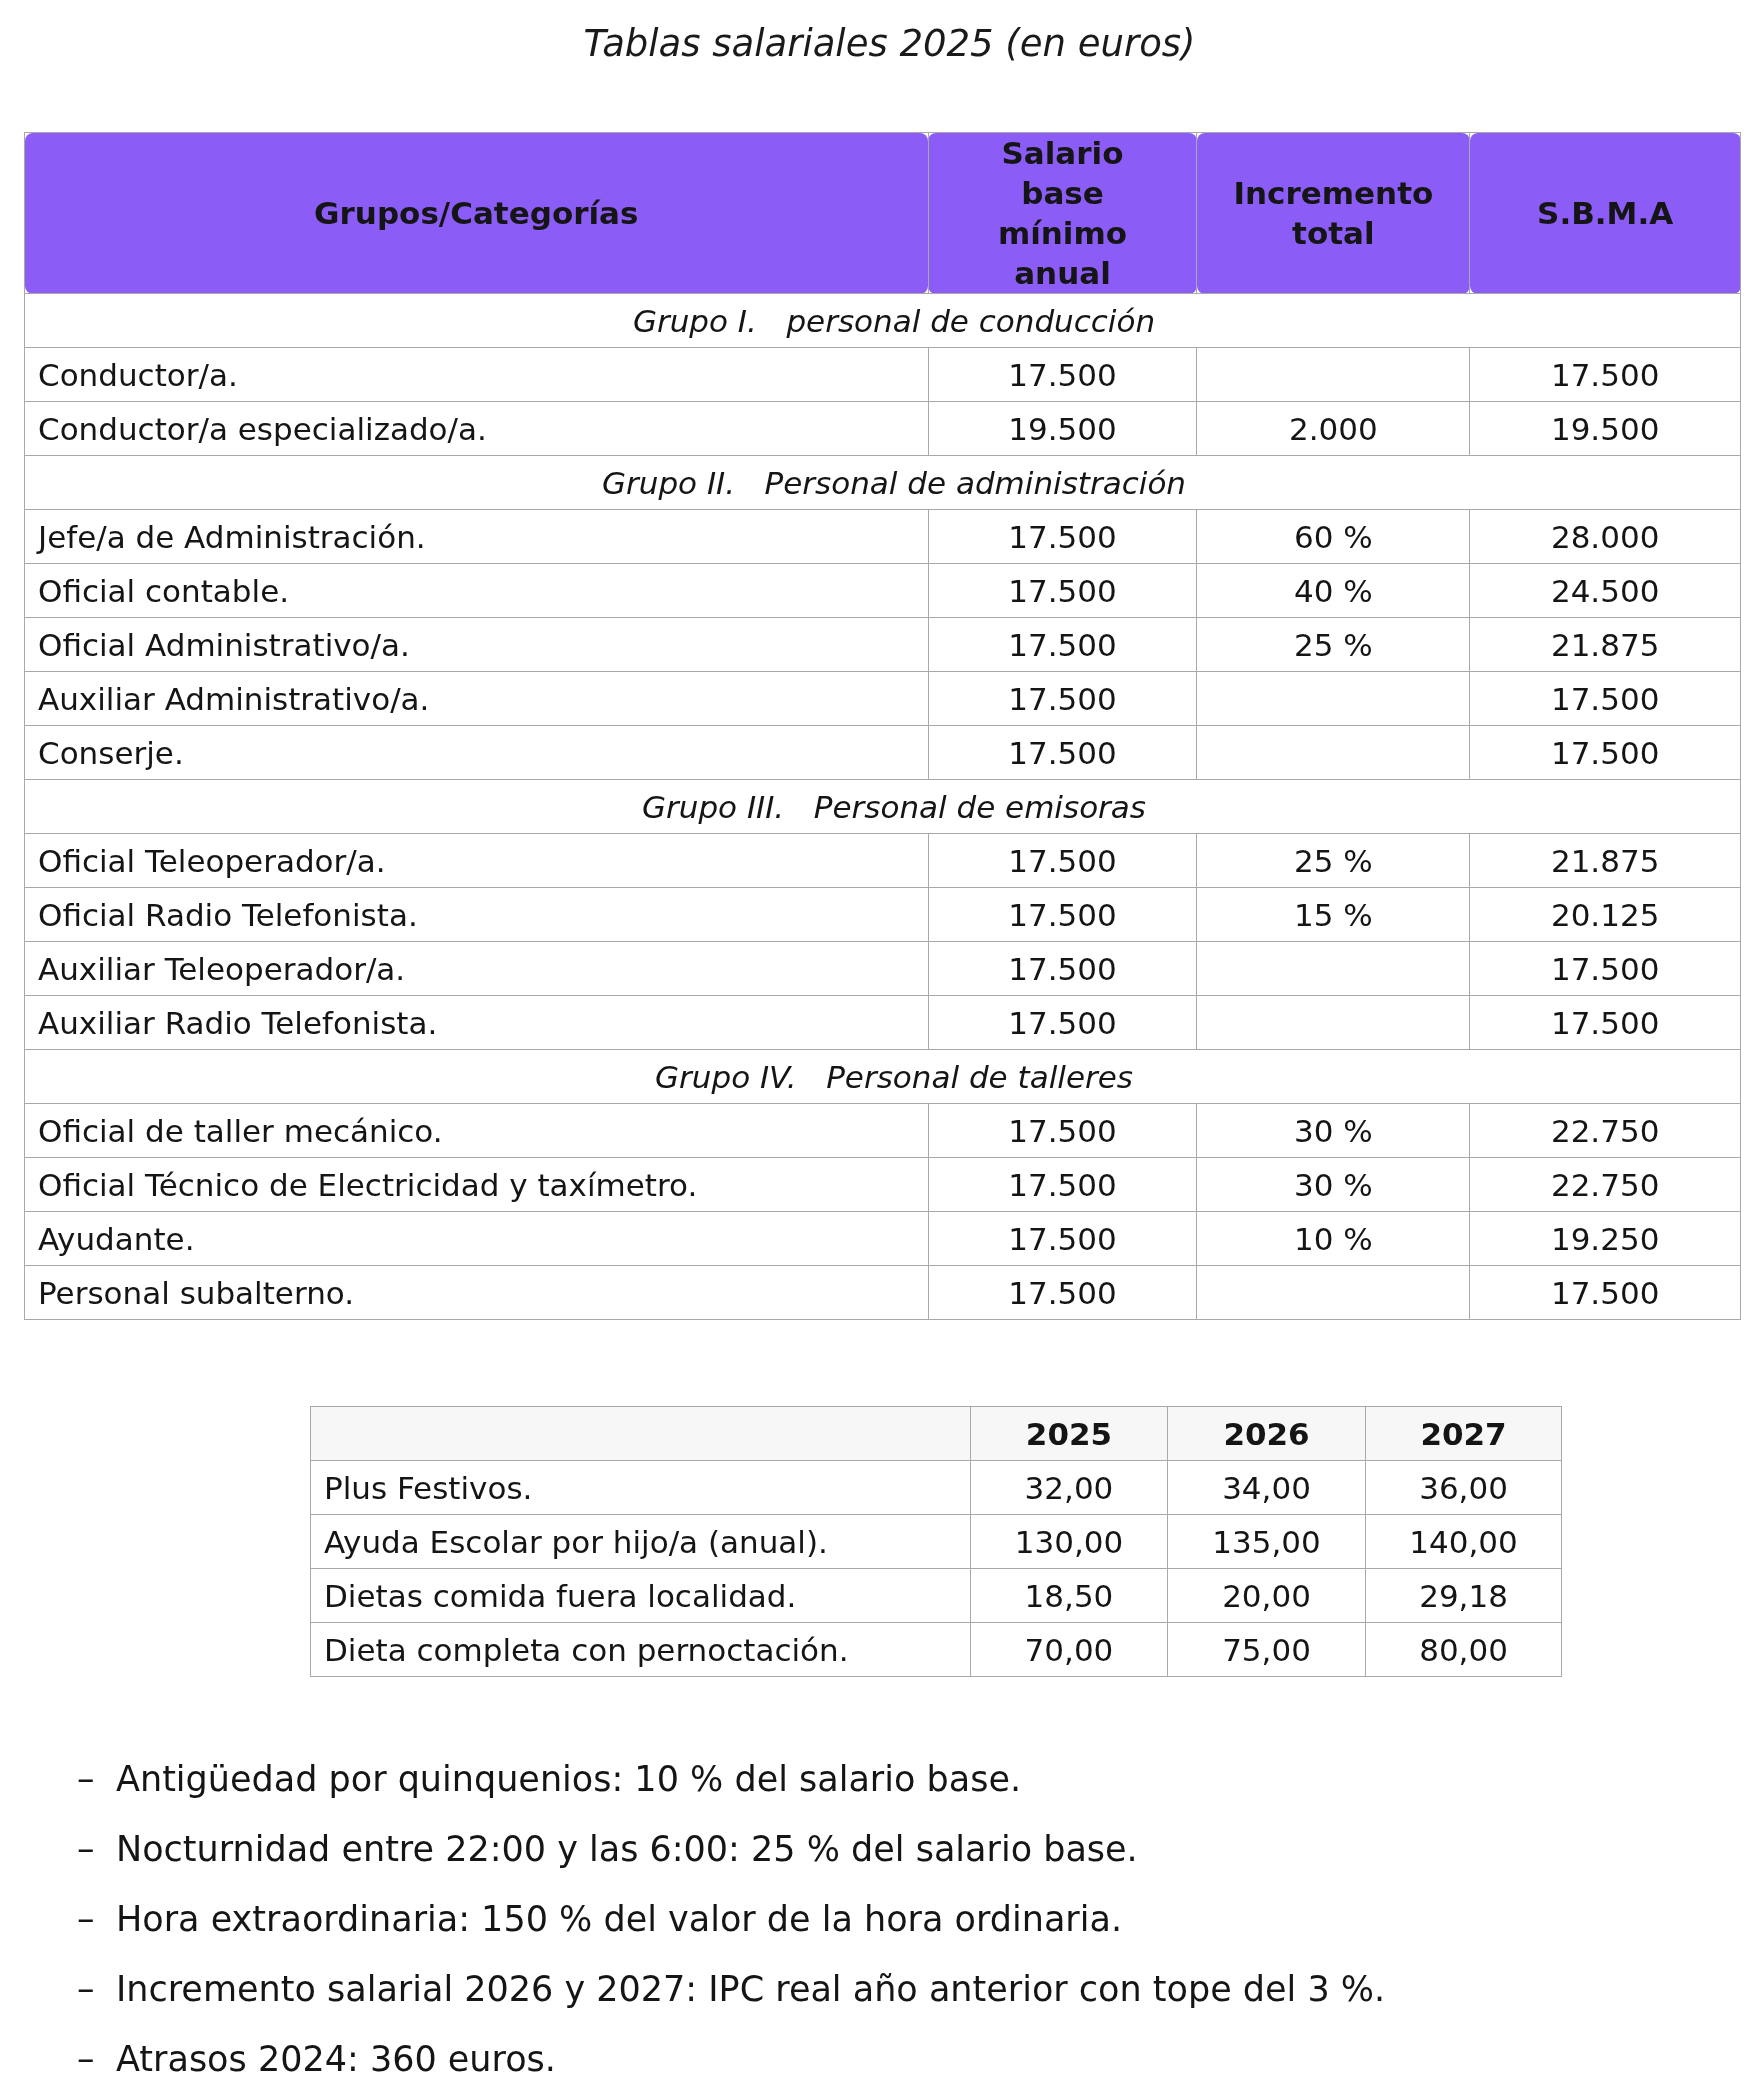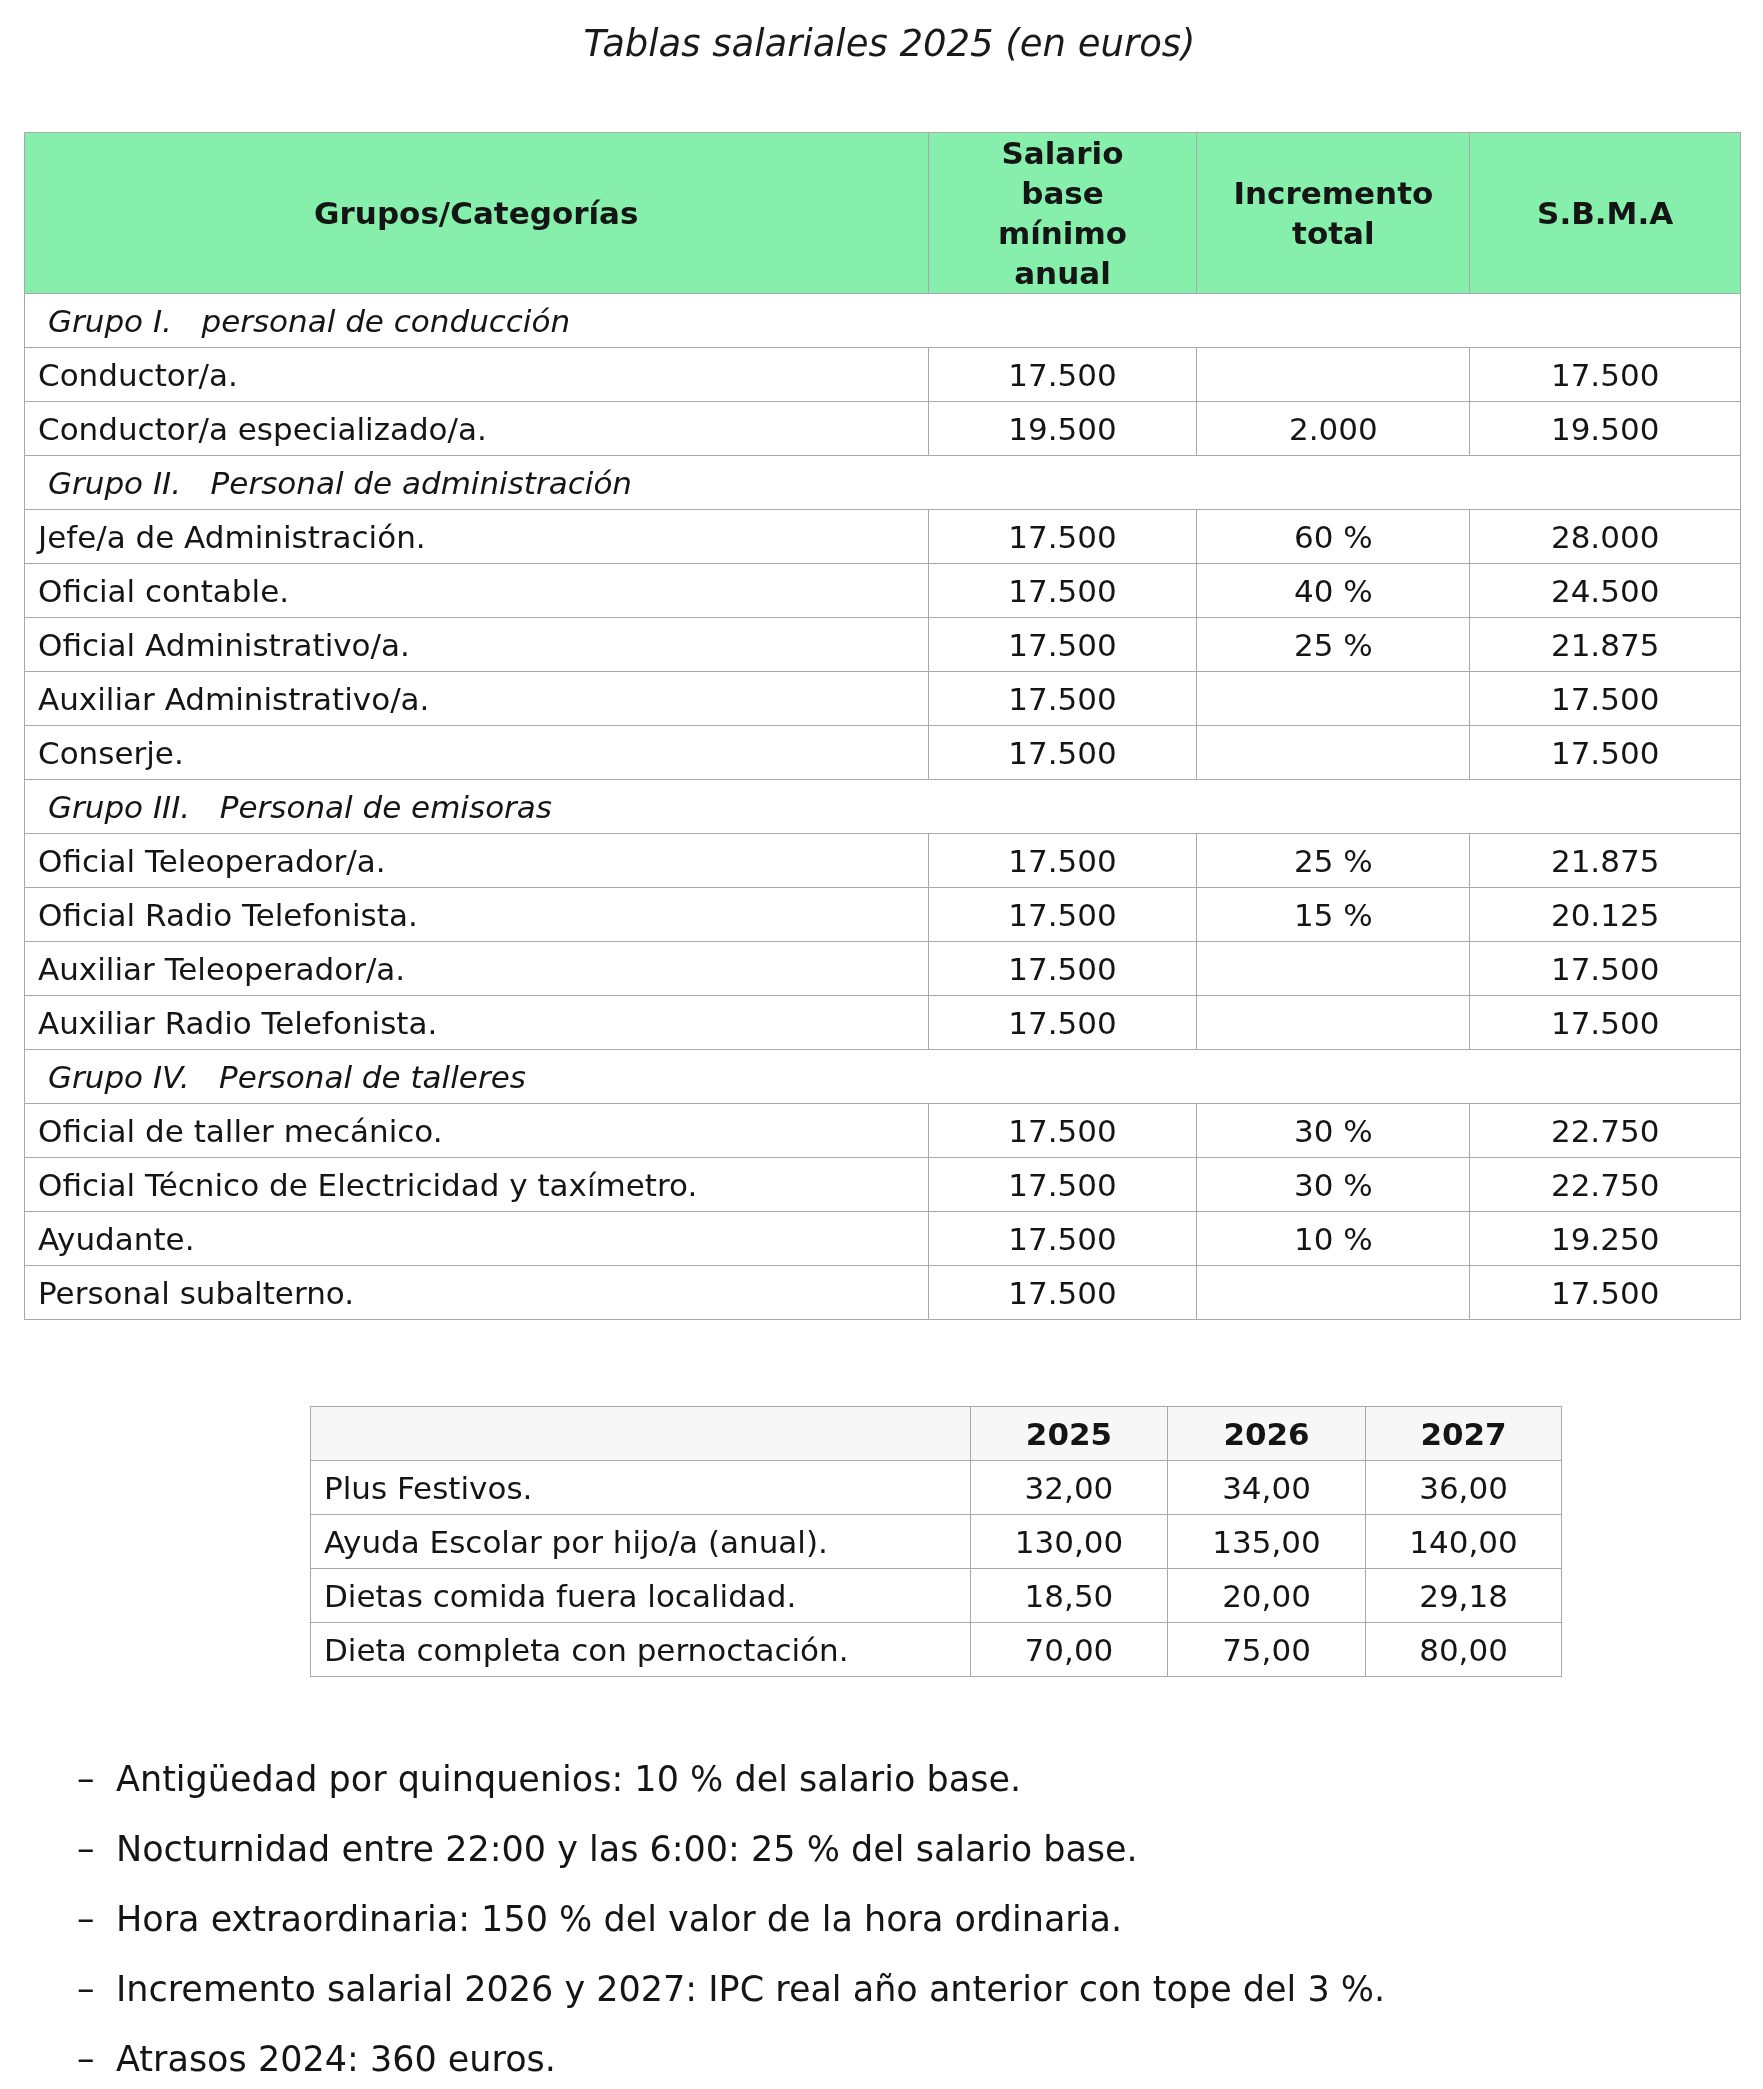--- a/index.html
+++ b/index.html
@@ -3,25 +3,25 @@
 <meta charset="utf-8">
 <style>
   html, body { margin: 0; padding: 0; background: #ffffff; }
   body { width: 1763px; height: 2089px; position: relative; overflow: hidden;
     font-family: "DejaVu Sans", sans-serif; color: #111; }
   .title { position: absolute; top: 22px; left: 8px; width: 1763px; text-align: center;
     font-style: italic; font-size: 37px; color: #1a1a1a; }
   table { border-collapse: collapse; position: absolute; }
   td, th { border: 1.8px solid #a9a9a9; font-size: 31px; color: #151515; padding: 0; }
   #main { left: 24px; top: 132px; width: 1717px; }
-  #main th { background: #86efac; font-weight: bold; height: 134px; text-align: center; line-height: 40px; }
+  #main th { background: #8b5cf6; font-weight: bold; height: 134px; text-align: center; line-height: 40px; border-radius: 8px; }
   #main td { height: 53px; }
   #main td.name { padding-left: 13px; text-align: left; }
   #main td.num { text-align: center; }
-  #main td.group { text-align: left; font-style: italic; padding-left: 23px; }
+  #main td.group { text-align: center; font-style: italic; padding-left: 23px; }
   #extras { left: 310px; top: 1406px; width: 1252px; }
   #extras th { background: #f7f7f7; font-weight: bold; height: 53px; text-align: center; }
   #extras td { height: 53px; }
   #extras td.name { padding-left: 13px; text-align: left; }
   #extras td.num { text-align: center; }
   .notes { position: absolute; left: 77px; top: 1754px; margin: 0; padding: 0; list-style: none; }
   .notes li { font-size: 35px; height: 70px; line-height: 51px; color: #151515; }
   .notes .dash { display: inline-block; width: 39px; }
 </style>
 </head>

